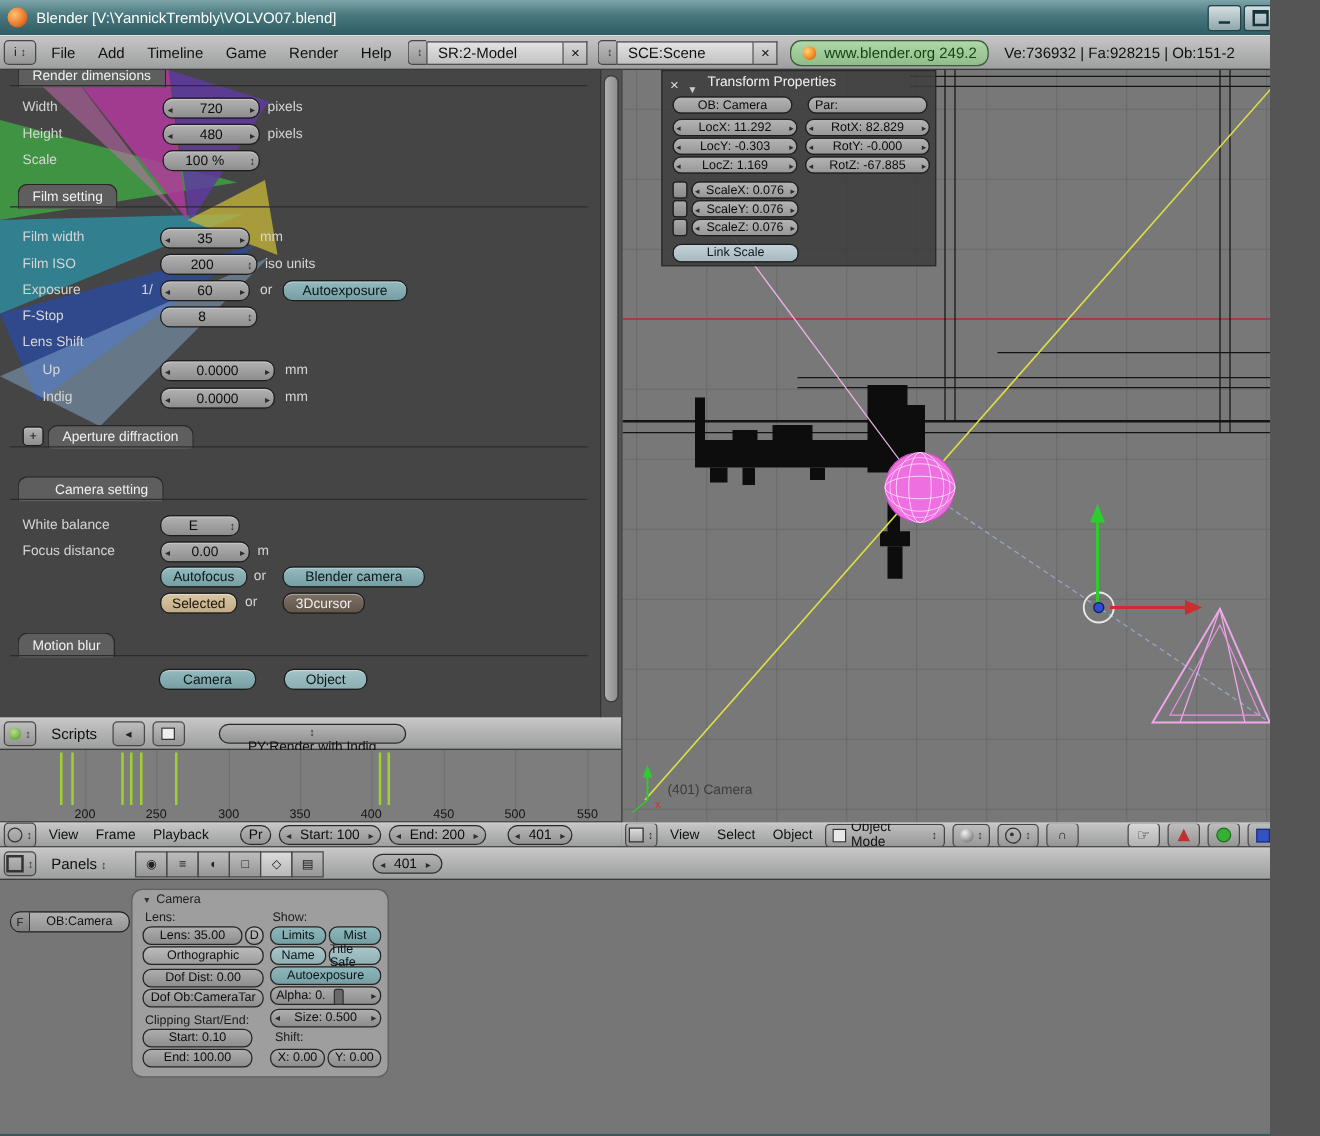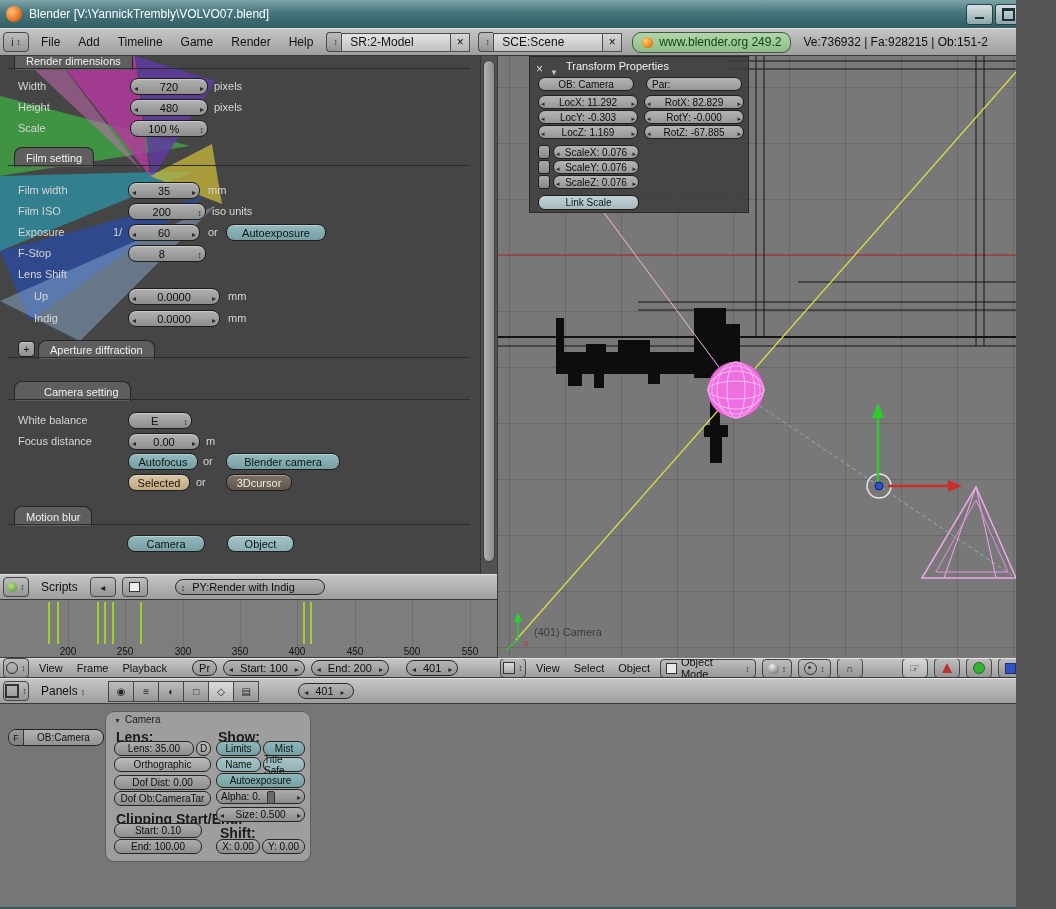--- a/index.html
+++ b/index.html
@@ -114,21 +114,21 @@
   .bottomcontent{left:0;top:704px;width:1056px;height:205px;background:#767676;}
   .obfield{position:absolute;left:8px;top:25px;width:96px;height:17px;display:flex;align-items:center;
       background:linear-gradient(#b2b2b2,#929292);border:1px solid #222;border-radius:8px;font-size:10px;color:#111;box-sizing:border-box;}
   .obfield .fbtn{width:14px;height:15px;display:flex;align-items:center;justify-content:center;
       background:linear-gradient(#9a9a9a,#7e7e7e);border-right:1px solid #333;border-radius:7px 0 0 7px;font-size:9px;}
   .obfield .v{flex:1;text-align:center;}
   .campanel{position:absolute;left:105px;top:7px;width:206px;height:151px;background:#9e9e9e;
       border:1px solid #5f5f5f;border-radius:9px;box-sizing:border-box;font-size:10px;color:#161616;}
   .cp-col::before{content:"▼";font-size:7px;color:#333;margin-right:4px;}
   .cp-title{position:absolute;left:8px;top:2px;font-size:10px;color:#1b1b1b;display:flex;align-items:center;}
-  .cplbl{position:absolute;font-size:14px;color:#1b1b1b;white-space:nowrap;font-weight:bold;}
+  .cplbl{position:absolute;font-size:10px;color:#1b1b1b;white-space:nowrap;}
   .cf{position:absolute;display:flex;align-items:center;height:15px;background:linear-gradient(#adadad,#8d8d8d);
       border:1px solid #242424;border-radius:7px;font-size:10px;color:#0d0d0d;box-sizing:border-box;}
   .cf .v{flex:1;text-align:center;white-space:nowrap;overflow:hidden;}
   .cb{position:absolute;display:flex;align-items:center;justify-content:center;height:15px;
       border:1px solid #242424;border-radius:7px;font-size:10px;color:#091414;
       background:linear-gradient(#8fb7bb,#76a0a4);box-sizing:border-box;}
   .cb.light{background:linear-gradient(#a9c6c9,#8fb0b4);}
   .cb.gray{background:linear-gradient(#bcbcbc,#9c9c9c);color:#111;}
   .knob{position:absolute;left:58%;top:1px;width:6px;height:11px;background:#696969;border:1px solid #333;border-radius:2px;}
 </style>
@@ -336,21 +336,21 @@
 
   <div class="hdr scriptsbar">
     <span class="iconbtn stpr">
       <span style="width:10px;height:10px;border-radius:50%;background:radial-gradient(circle at 40% 35%,#b8e08a,#4f8f2f);"></span>
     </span>
     <span class="menu">Scripts</span>
     <span class="iconbtn">◂</span>
     <span class="iconbtn">
         <span style="display:block;width:9px;height:8px;border:1px solid #333;background:#eee;"></span>
       </span>
-    <span class="hfield" style="margin-left:24px;min-width:150px;">
+    <span class="hfield" style="margin-left:24px;min-width:150px;flex-direction:column;">
         <span class="ud"></span>
         <span class="v">PY:Render with Indig</span>
       </span>
   </div>
 
   <div class="abs timeline">
     <div>
         <div class="tl-grid" style="left: 68px;"></div>
         <span class="tl-tick" style="left: 54px;">200</span>
         <div class="tl-grid" style="left: 125px;"></div>

